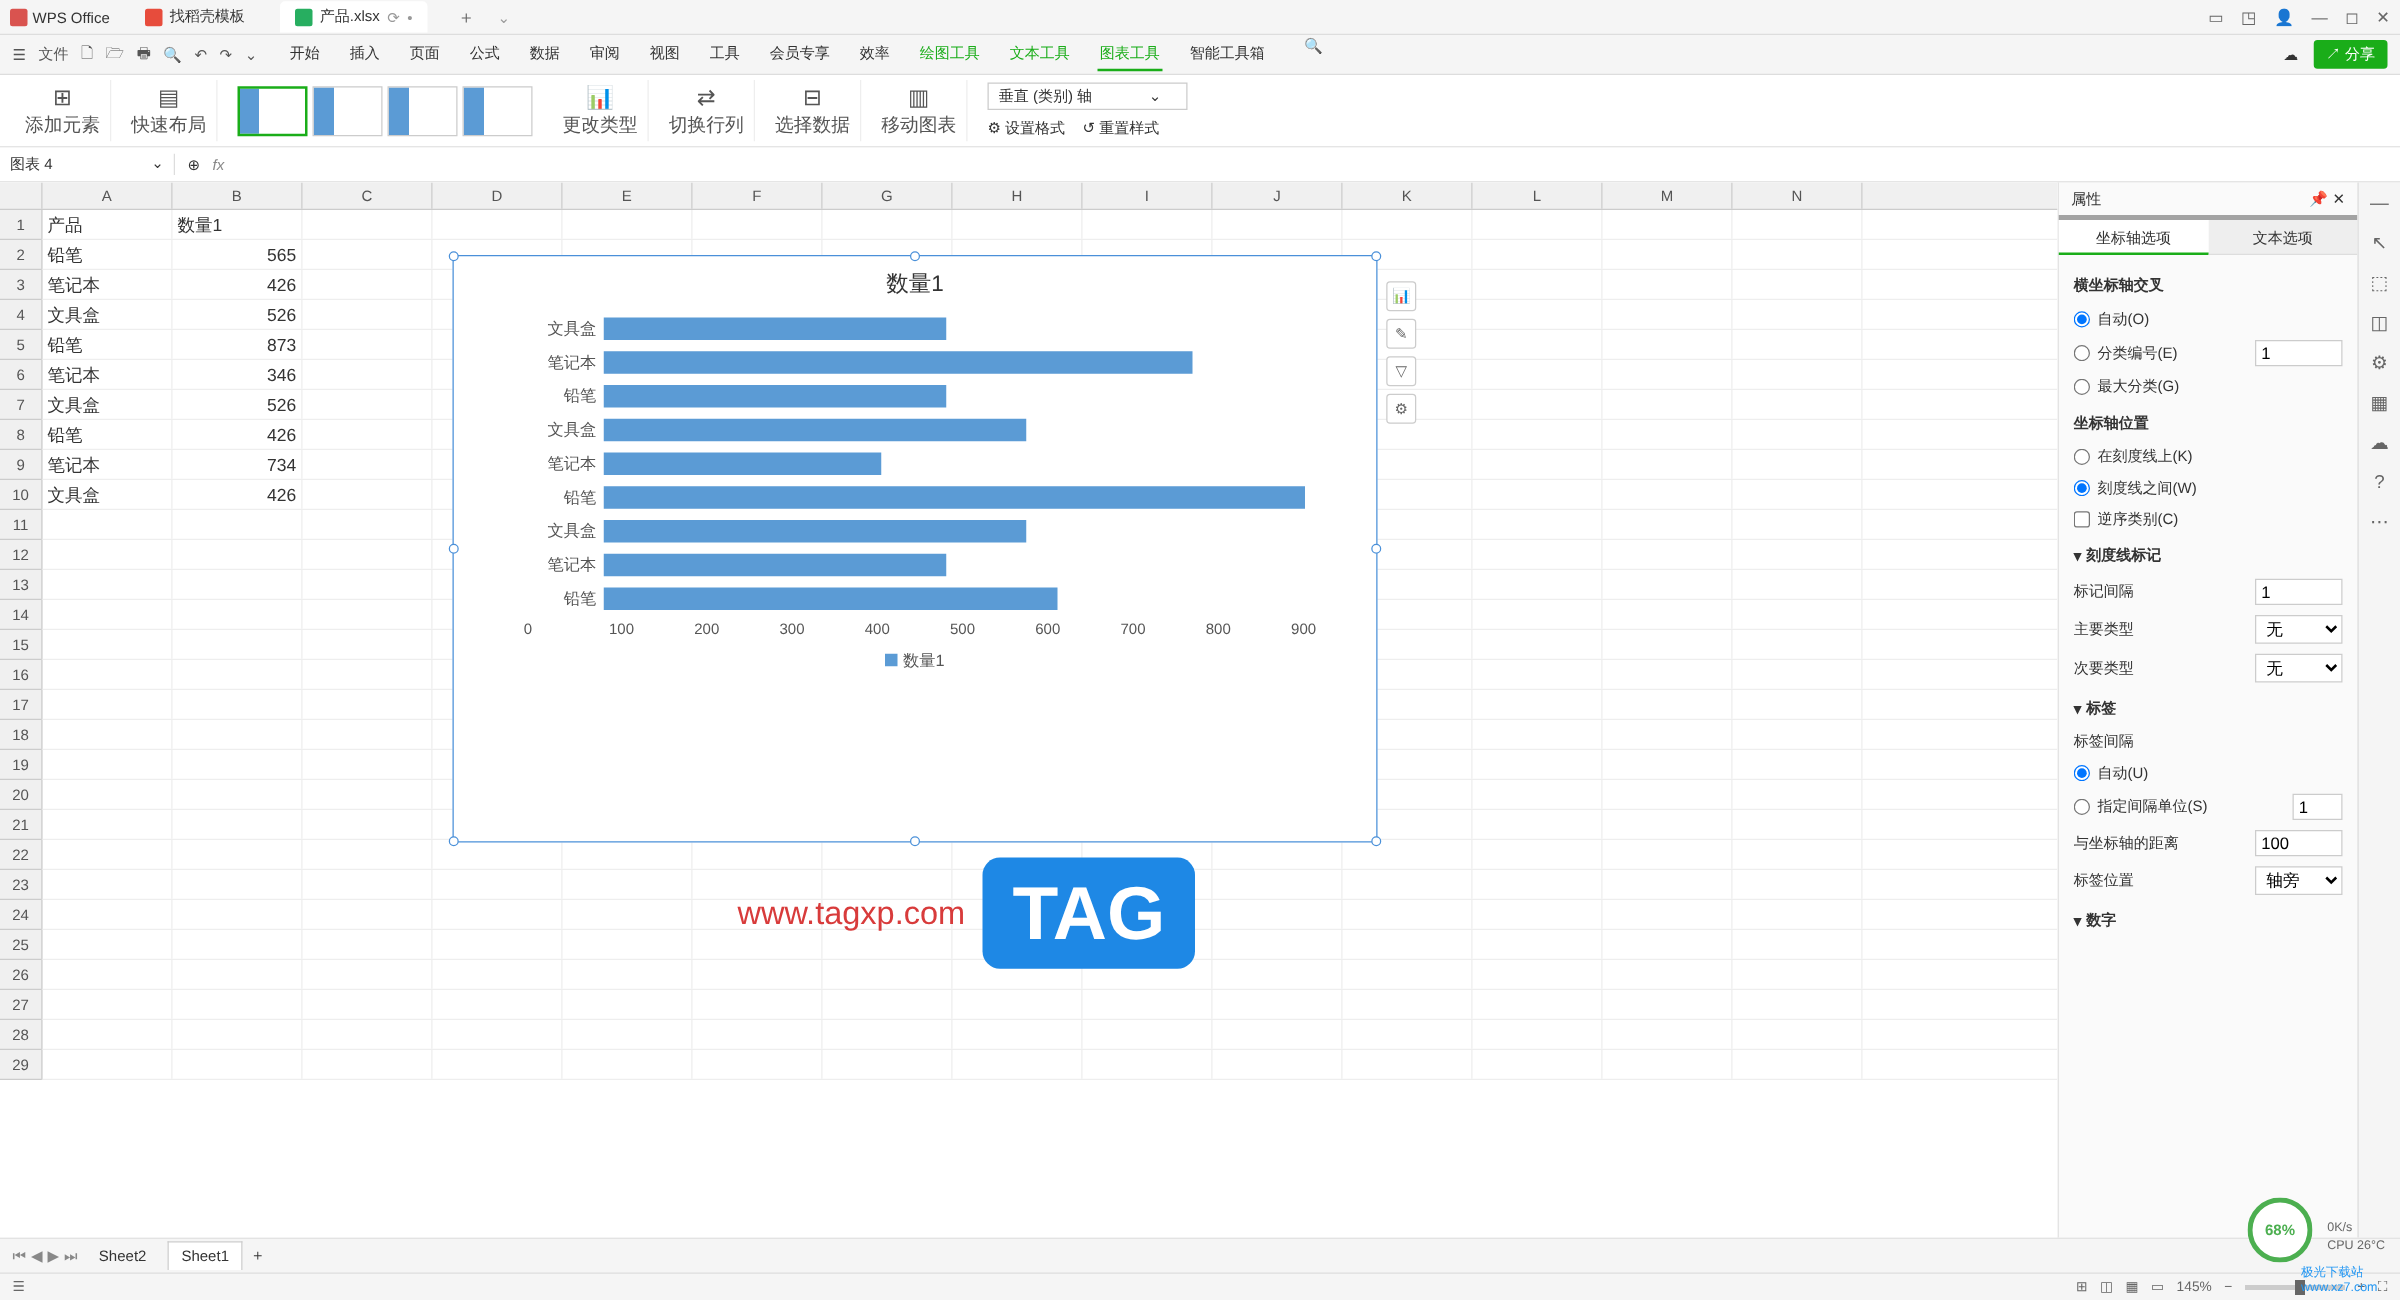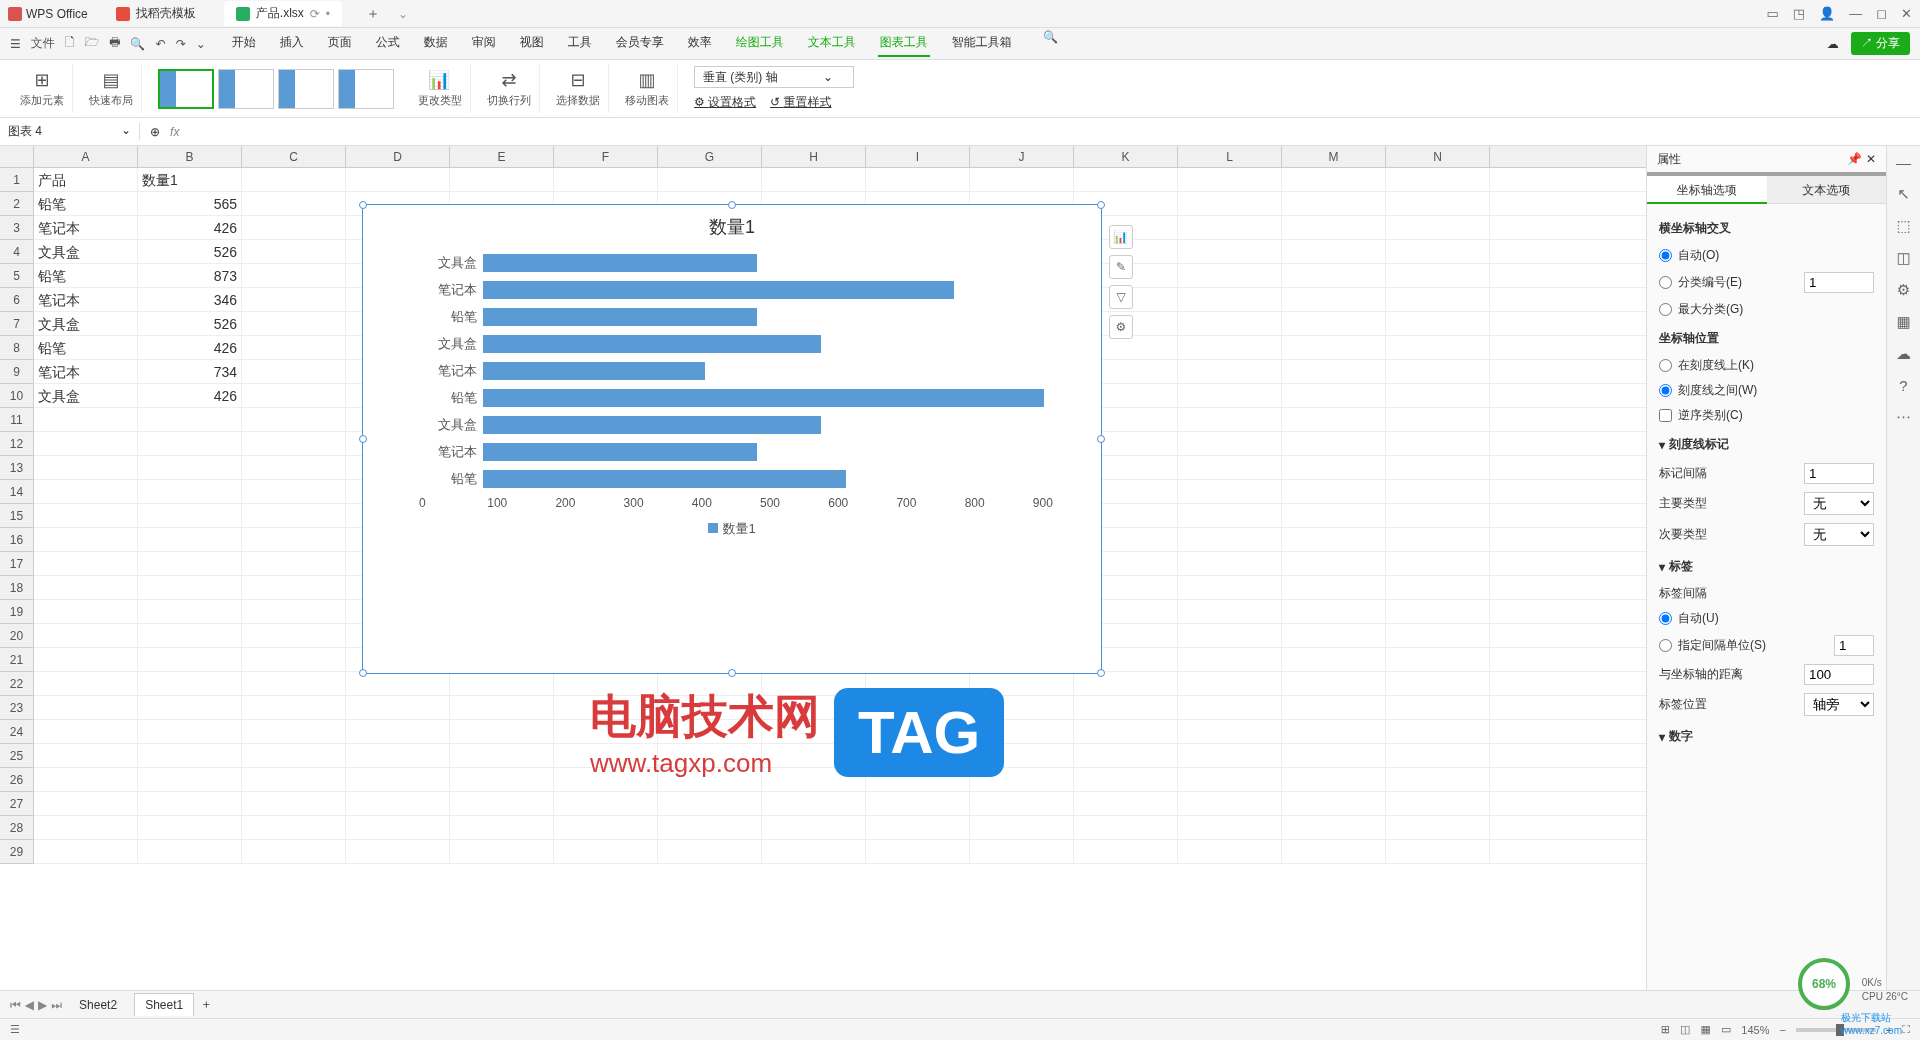--- a/index.html
+++ b/index.html
@@ -29,21 +29,21 @@
 .menu-tab.green { color: #1aad19; }
 .menu-tab.active { color: #1aad19; border-bottom: 2px solid #1aad19; }
 .menubar-right { margin-left: auto; display: flex; align-items: center; gap: 12px; }
 .share-btn { background: #1aad19; color: #fff; padding: 3px 10px; border-radius: 3px; cursor: pointer; }
 
 
 .ribbon { height: 58px; background: #fff; display: flex; align-items: center; padding: 4px 12px; gap: 8px; border-bottom: 1px solid #ddd; }
 .ribbon-group { display: flex; flex-direction: column; align-items: center; gap: 2px; padding: 0 8px; border-right: 1px solid #eee; height: 100%; justify-content: center; }
 .ribbon-group.no-border { border-right: none; }
 .ribbon-icon { font-size: 18px; color: #555; }
-.ribbon-label { font-size: 11px; color: #555; }
+.ribbon-label { font-size: 15px; color: #555; }
 .chart-thumbs { display: flex; gap: 4px; }
 .chart-thumb { width: 56px; height: 40px; border: 1px solid #ccc; background: linear-gradient(90deg, #5b9bd5 30%, #fff 30%); cursor: pointer; }
 .chart-thumb.selected { border: 2px solid #1aad19; }
 .axis-select { border: 1px solid #ccc; padding: 2px 20px 2px 8px; height: 22px; width: 160px; display: flex; align-items: center; justify-content: space-between; }
 
 
 .formula-row { height: 28px; background: #fff; display: flex; align-items: center; border-bottom: 1px solid #ddd; }
 .name-box { width: 140px; border-right: 1px solid #ddd; padding: 0 8px; display: flex; align-items: flex-start; justify-content: space-between; }
 .fx-area { display: flex; align-items: center; gap: 10px; padding: 0 10px; }
 .fx-label { font-style: italic; color: #888; }
@@ -222,21 +222,21 @@
     </div>
   <div class="ribbon-group">
       <span class="ribbon-icon">▥</span>
       <span class="ribbon-label">移动图表</span>
     </div>
   <div class="ribbon-group no-border" style="align-items:flex-start;">
     <div class="axis-select">
         <span>垂直 (类别) 轴</span>
         <span>⌄</span>
       </div>
-    <div style="display:flex;gap:14px;margin-top:4px;text-decoration:underline;">
+    <div style="display:flex;gap:14px;margin-top:4px;">
       <span>⚙ <span>设置格式</span></span>
       <span>↺ <span>重置样式</span></span>
     </div>
   </div>
 </div>
 
 <div class="formula-row">
   <div class="name-box">
       <span>图表 4</span>
       <span>⌄</span>
@@ -849,21 +849,20 @@
       <div class="chart-side-btns">
         <div class="chart-side-btn">📊</div>
         <div class="chart-side-btn">✎</div>
         <div class="chart-side-btn">▽</div>
         <div class="chart-side-btn">⚙</div>
       </div>
     </div>
 
     <div class="watermark">
       <div>
-        <div class="wm-text">电脑技术网</div>
         <div class="wm-sub">www.tagxp.com</div>
       </div>
       <div class="wm-tag">TAG</div>
     </div>
   </div>
 
   <div class="props-panel">
     <div class="props-header">
       <span>属性</span>
       <span><span>📌</span> <span>✕</span></span>

